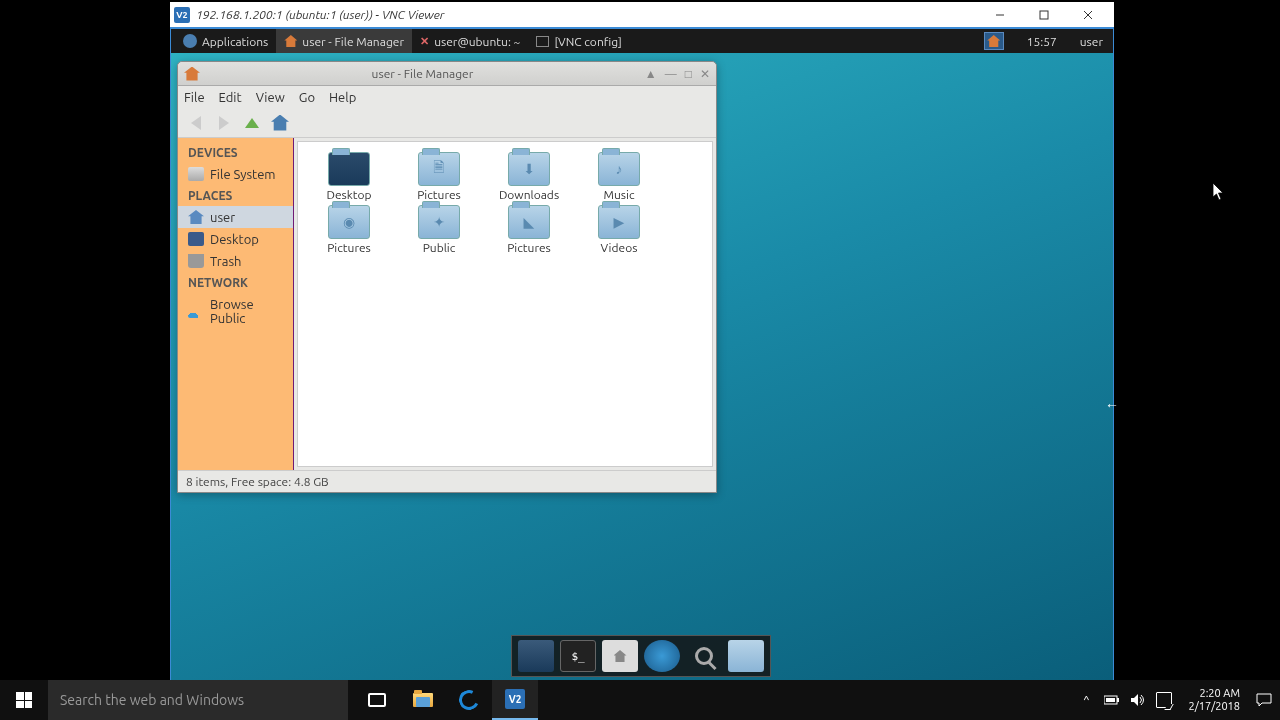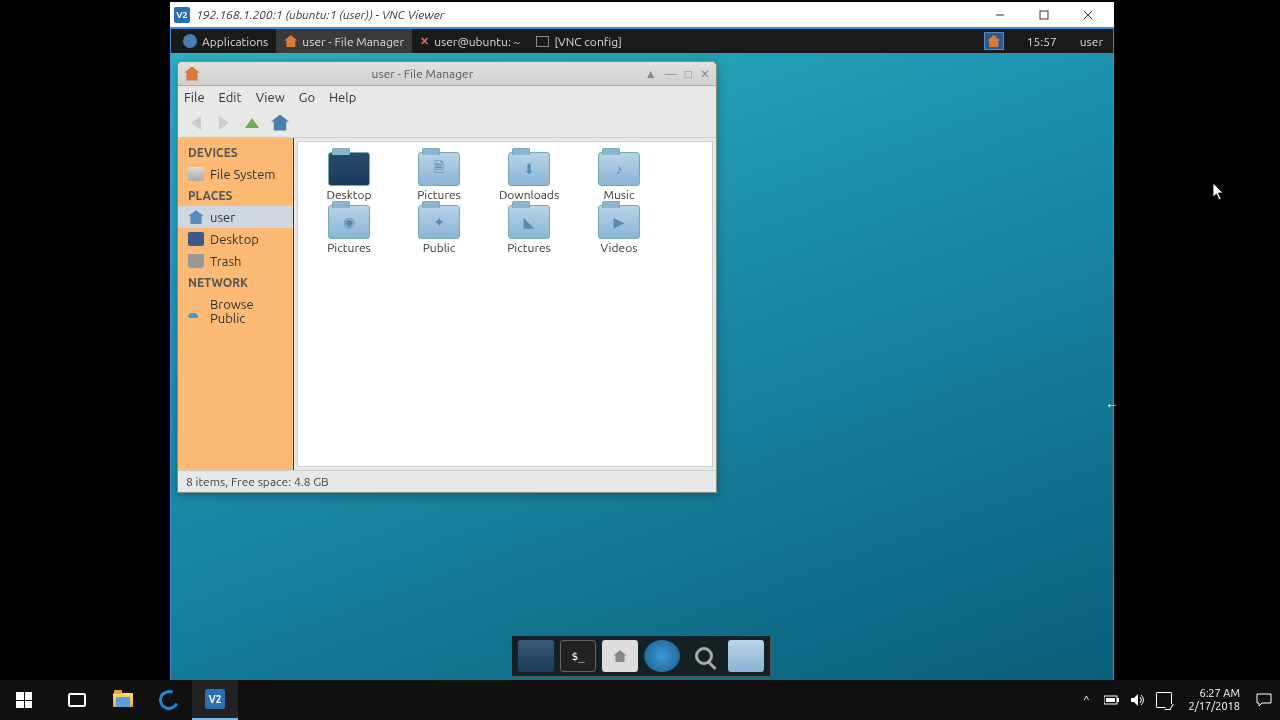--- a/index.html
+++ b/index.html
@@ -294,20 +294,23 @@
 
 <div class="win-taskbar">
   <div class="win-start">
     <div class="win-logo">
         <div></div>
         <div></div>
         <div></div>
         <div></div>
       </div>
   </div>
+  <div class="win-search">
+    <span>Search the web and Windows</span>
+  </div>
   <div class="task-icons">
     <div class="task-icon">
         <div class="tv-icon"></div>
       </div>
     <div class="task-icon">
         <div class="explorer-icon"></div>
       </div>
     <div class="task-icon">
         <div class="edge-icon"></div>
       </div>
@@ -327,21 +330,21 @@
     <div class="tray-icon">
         <svg width="16" height="14" viewBox="0 0 16 14">
           <path d="M1 5 L4 5 L8 1 L8 13 L4 9 L1 9 Z" fill="#fff"></path>
           <path d="M10 4 Q13 7 10 10 M11 2 Q16 7 11 12" fill="none" stroke="#fff"></path>
         </svg>
       </div>
     <div class="tray-icon">
         <div class="tray-notif"></div>
       </div>
     <div class="tray-time">
-      <div>6:27 AM</div>
+      <div>2:20 AM</div>
       <div>2/17/2018</div>
     </div>
     <div class="tray-icon">
         <svg width="16" height="14" viewBox="0 0 16 14">
           <path d="M1 1 L15 1 L15 10 L6 10 L3 13 L3 10 L1 10 Z" fill="none" stroke="#fff"></path>
         </svg>
       </div>
   </div>
 </div>
 

